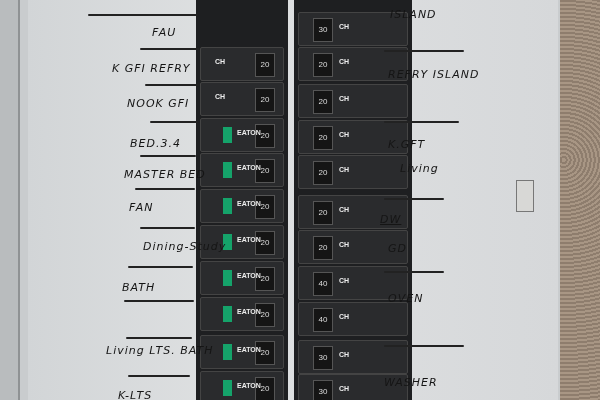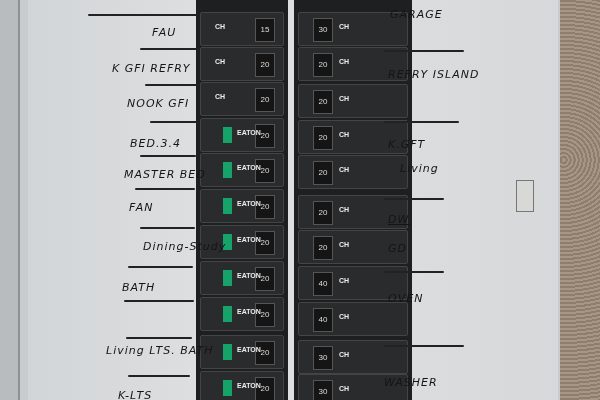--- a/index.html
+++ b/index.html
@@ -22,24 +22,20 @@
   .latch{position:absolute;right:26px;top:180px;width:16px;height:30px;background:#d8d8d6;border:1px solid #777;}
 </style>
 </head>
 <body>
 
 <div class="wall"></div>
 <div class="panel">
   <div class="edge"></div>
   <div class="door"></div>
   <div class="col left" id="leftcol">
-      <div class="breaker" style="top: 12px;">
-        <div class="handle">15</div>
-        <span class="brand" style="left: 14px;">CH</span>
-      </div>
       <div class="breaker" style="top: 47px;">
         <div class="handle">20</div>
         <span class="brand" style="left: 14px;">CH</span>
       </div>
       <div class="breaker" style="top: 82px;">
         <div class="handle">20</div>
         <span class="brand" style="left: 14px;">CH</span>
       </div>
       <div class="breaker" style="top: 118px;">
         <div class="handle">20</div>
@@ -133,25 +129,25 @@
       <div class="label" style="left: 152px; top: 26px;">FAU</div>
       <div class="label" style="left: 112px; top: 62px;">K GFI REFRY</div>
       <div class="label" style="left: 127px; top: 97px;">NOOK GFI</div>
       <div class="label" style="left: 130px; top: 137px;">BED.3.4</div>
       <div class="label" style="left: 124px; top: 168px;">MASTER BED</div>
       <div class="label" style="left: 129px; top: 201px;">FAN</div>
       <div class="label" style="left: 115px; top: 240px; margin-left: 28px;">Dining-Study</div>
       <div class="label" style="left: 122px; top: 281px;">BATH</div>
       <div class="label" style="left: 106px; top: 344px;">Living LTS. BATH</div>
       <div class="label" style="left: 118px; top: 389px;">K-LTS</div>
-      <div class="label" style="left: 390px; top: 8px;">GARAGE</div>
+      <div class="label" style="left: 390px; top: 8px;">ISLAND</div>
       <div class="label" style="left: 388px; top: 68px;">REFRY ISLAND</div>
       <div class="label" style="left: 388px; top: 138px;">K.GFT</div>
       <div class="label" style="left: 400px; top: 162px;">Living</div>
-      <div class="label" style="left: 388px; top: 213px; text-decoration: underline;">DW</div>
+      <div class="label" style="left: 380px; top: 213px; text-decoration: underline;">DW</div>
       <div class="label" style="left: 388px; top: 242px;">GD</div>
       <div class="label" style="left: 388px; top: 292px;">OVEN</div>
       <div class="label" style="left: 384px; top: 376px;">WASHER</div>
       <div class="line" style="left: 88px; top: 14px; width: 110px;"></div>
       <div class="line" style="left: 140px; top: 48px; width: 60px;"></div>
       <div class="line" style="left: 145px; top: 84px; width: 55px;"></div>
       <div class="line" style="left: 150px; top: 121px; width: 48px;"></div>
       <div class="line" style="left: 140px; top: 155px; width: 56px;"></div>
       <div class="line" style="left: 135px; top: 188px; width: 60px;"></div>
       <div class="line" style="left: 140px; top: 227px; width: 55px;"></div>

